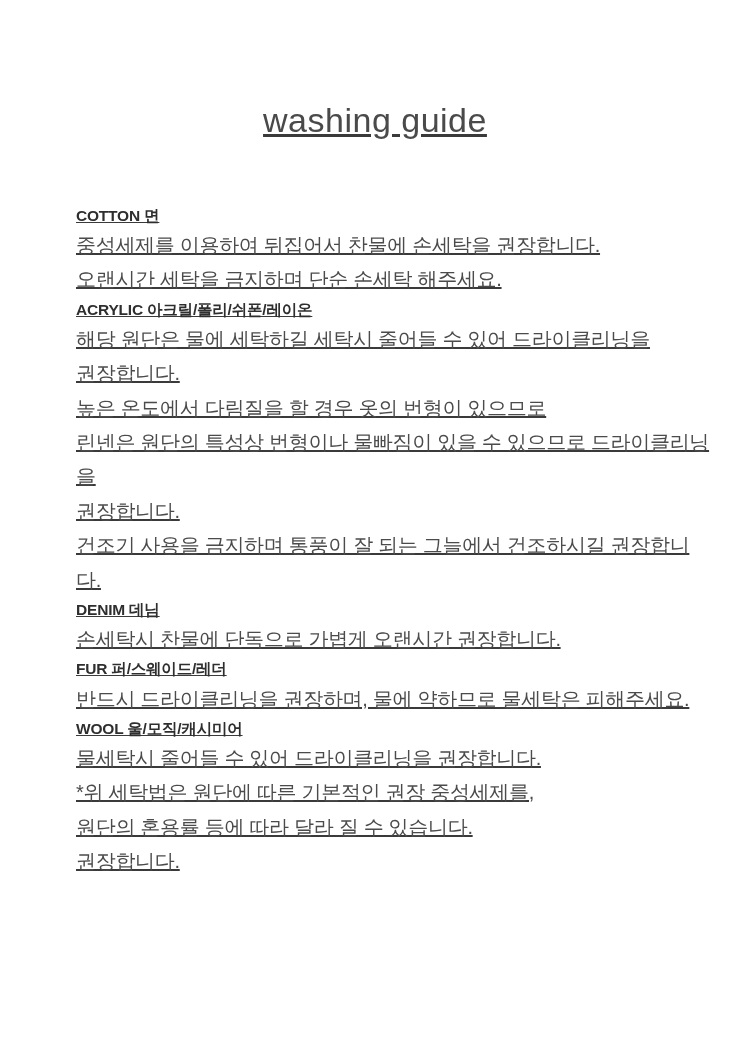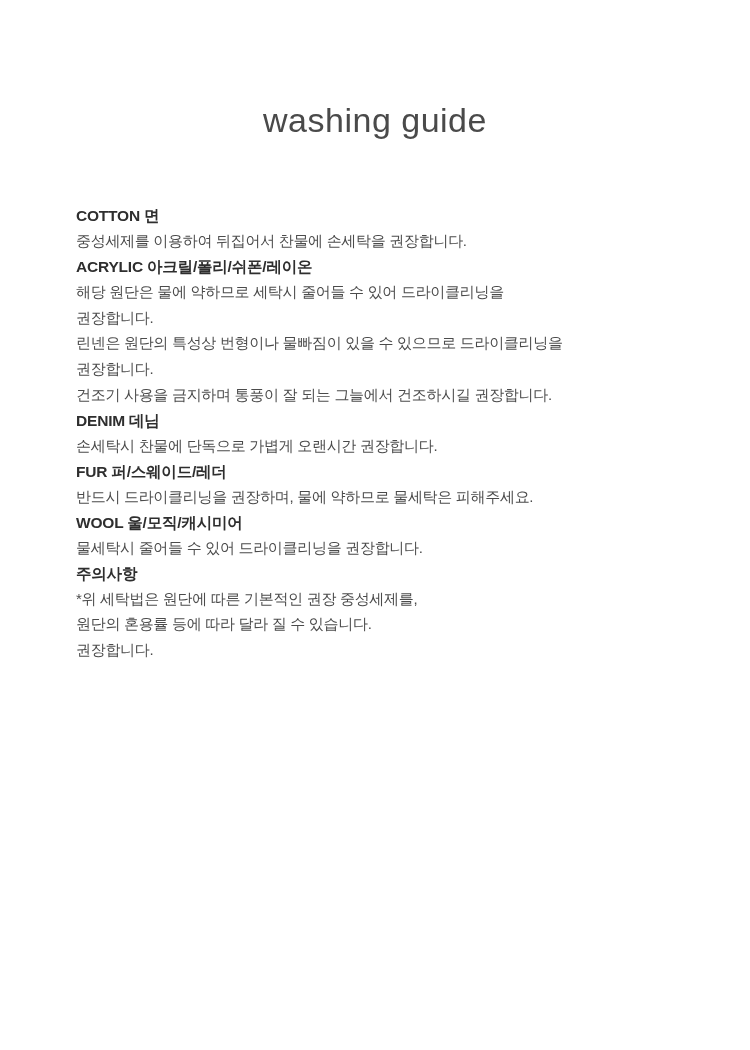--- a/index.html
+++ b/index.html
@@ -12,20 +12,21 @@
     background: #ffffff;
     font-family: "Liberation Sans", sans-serif;
     color: #3a3a3a;
     overflow: hidden;
   }
   .page {
     position: relative;
     width: 750px;
     height: 930px;
     box-sizing: border-box;
+    text-decoration: underline;
   }
   .title {
     text-align: center;
     font-size: 34px;
     font-weight: 400;
     color: #4a4a4a;
     letter-spacing: 0.5px;
     margin: 0;
     padding-top: 100px;
     line-height: 1.2;
@@ -41,61 +42,62 @@
   .section-heading {
     font-size: 15.5px;
     font-weight: bold;
     color: #2e2e2e;
     line-height: 1.62;
     margin: 0;
     padding: 0;
     letter-spacing: -0.2px;
   }
   .section-line {
-    font-size: 15px;
+    font-size: 20px;
     font-weight: 400;
     color: #4b4b4b;
     line-height: 1.72;
     margin: 0;
     padding: 0;
     letter-spacing: -0.3px;
   }
 </style>
 </head>
 <body>
 
 <div class="page">
   <h1 class="title">washing guide</h1>
   <div class="content">
       <div class="section">
         <div class="section-heading">COTTON 면</div>
         <div class="section-line">중성세제를 이용하여 뒤집어서 찬물에 손세탁을 권장합니다.</div>
+        <div class="section-line">오랜시간 세탁을 금지하며 단순 손세탁 해주세요.</div>
       </div>
       <div class="section">
         <div class="section-heading">ACRYLIC 아크릴/폴리/쉬폰/레이온</div>
-        <div class="section-line">해당 원단은 물에 약하므로 세탁시 줄어들 수 있어 드라이클리닝을</div>
+        <div class="section-line">해당 원단은 물에 세탁하길 세탁시 줄어들 수 있어 드라이클리닝을</div>
         <div class="section-line">권장합니다.</div>
+        <div class="section-line">높은 온도에서 다림질을 할 경우 옷의 번형이 있으므로</div>
       </div>
       <div class="section">
         <div class="section-line">린넨은 원단의 특성상 번형이나 물빠짐이 있을 수 있으므로 드라이클리닝을</div>
         <div class="section-line">권장합니다.</div>
         <div class="section-line">건조기 사용을 금지하며 통풍이 잘 되는 그늘에서 건조하시길 권장합니다.</div>
       </div>
       <div class="section">
         <div class="section-heading">DENIM 데님</div>
         <div class="section-line">손세탁시 찬물에 단독으로 가볍게 오랜시간 권장합니다.</div>
       </div>
       <div class="section">
         <div class="section-heading">FUR 퍼/스웨이드/레더</div>
         <div class="section-line">반드시 드라이클리닝을 권장하며, 물에 약하므로 물세탁은 피해주세요.</div>
       </div>
       <div class="section">
         <div class="section-heading">WOOL 울/모직/캐시미어</div>
         <div class="section-line">물세탁시 줄어들 수 있어 드라이클리닝을 권장합니다.</div>
       </div>
       <div class="section">
-        <div class="section-heading">주의사항</div>
         <div class="section-line">*위 세탁법은 원단에 따른 기본적인 권장 중성세제를,</div>
         <div class="section-line">원단의 혼용률 등에 따라 달라 질 수 있습니다.</div>
         <div class="section-line">권장합니다.</div>
       </div>
     </div>
 </div>
 
 </body></html>

